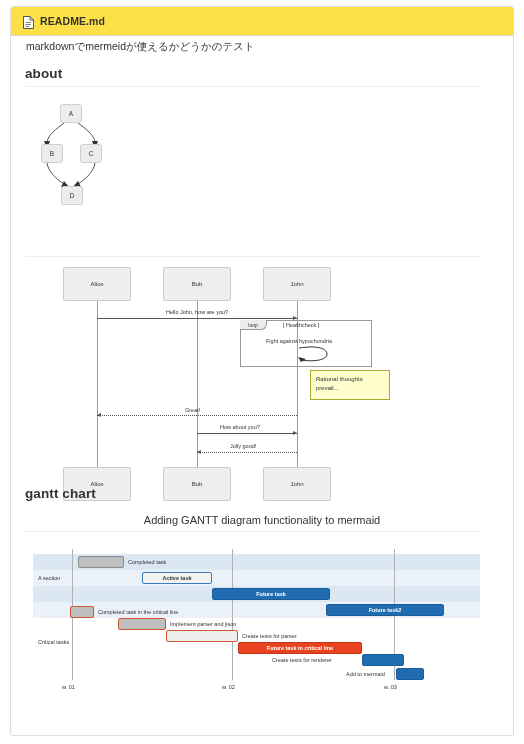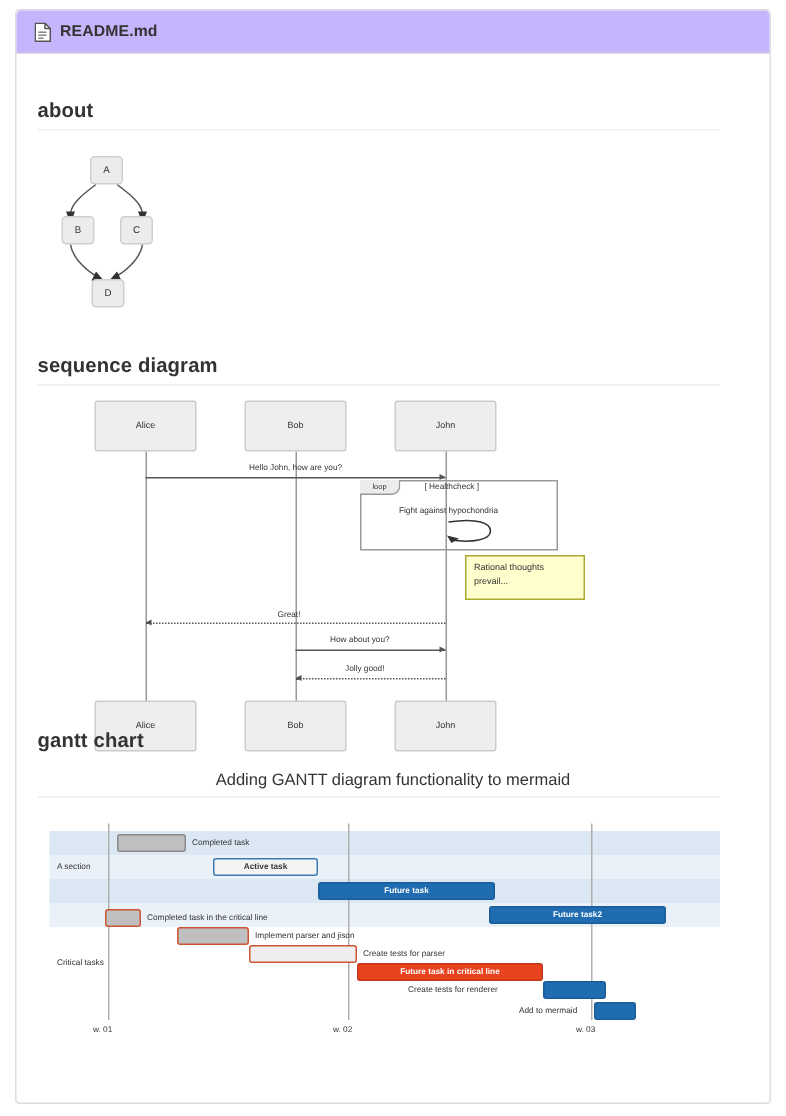--- a/index.html
+++ b/index.html
@@ -17,21 +17,21 @@
   .file-card {
     position: absolute;
     left: 10px; top: 6px;
     width: 504px; height: 730px;
     border: 1px solid #ddd;
     border-radius: 3px;
     background: #fff;
   }
   .file-header {
     height: 29px;
-    background: #c4b5fd;
+    background: #fde047;
     border-bottom: 1px solid #ddd;
     border-radius: 3px 3px 0 0;
     display: flex;
     align-items: center;
     padding-left: 12px;
     gap: 6px;
   }
   .file-icon { width: 11px; height: 13px; position: relative; display:block; }
   .file-title {
     font-size: 10.5px;
@@ -212,20 +212,21 @@
           <rect x="2.5" y="8" width="5.5" height="0.9" fill="#777"></rect>
           <rect x="2.5" y="10" width="3.5" height="0.9" fill="#777"></rect>
         </svg>
       </span>
       <span class="file-title">README.md</span>
     </div>
 
     <div class="body-area"></div>
   </div>
 
+  <div class="para">markdownでmermeidが使えるかどうかのテスト</div>
 
   <div class="h2" style="top:66px">about</div>
   <div class="hr" style="top:86px"></div>
 
   <div class="flow">
     <svg width="150" height="125" style="position:absolute;left:0;top:95px">
 
       <path d="M64,28 C56,34 48,40 47,47" fill="none" stroke="#555" stroke-width="1"></path>
       <polygon points="47,54 44,46 50,46" fill="#333"></polygon>
 
@@ -237,21 +238,20 @@
 
       <path d="M95,68 C94,76 86,84 78,89" fill="none" stroke="#555" stroke-width="1"></path>
       <polygon points="72,93 78,86 81,92" fill="#333"></polygon>
     </svg>
     <div class="node" style="left:60px;top:104px;width:22px;height:19px">A</div>
     <div class="node" style="left:41px;top:144px;width:22px;height:19px">B</div>
     <div class="node" style="left:80px;top:144px;width:22px;height:19px">C</div>
     <div class="node" style="left:61px;top:186px;width:22px;height:19px">D</div>
   </div>
 
-  <div class="h2" style="top:236px">sequence diagram</div>
   <div class="hr" style="top:256px"></div>
 
   <div class="seq">
 
     <div class="lifeline" style="left:97px;top:301px;height:167px"></div>
     <div class="lifeline" style="left:197px;top:301px;height:167px"></div>
     <div class="lifeline" style="left:297px;top:301px;height:167px"></div>
 
     <div class="actor" style="left:63px;top:267px">Alice</div>
     <div class="actor" style="left:163px;top:267px">Bob</div>

